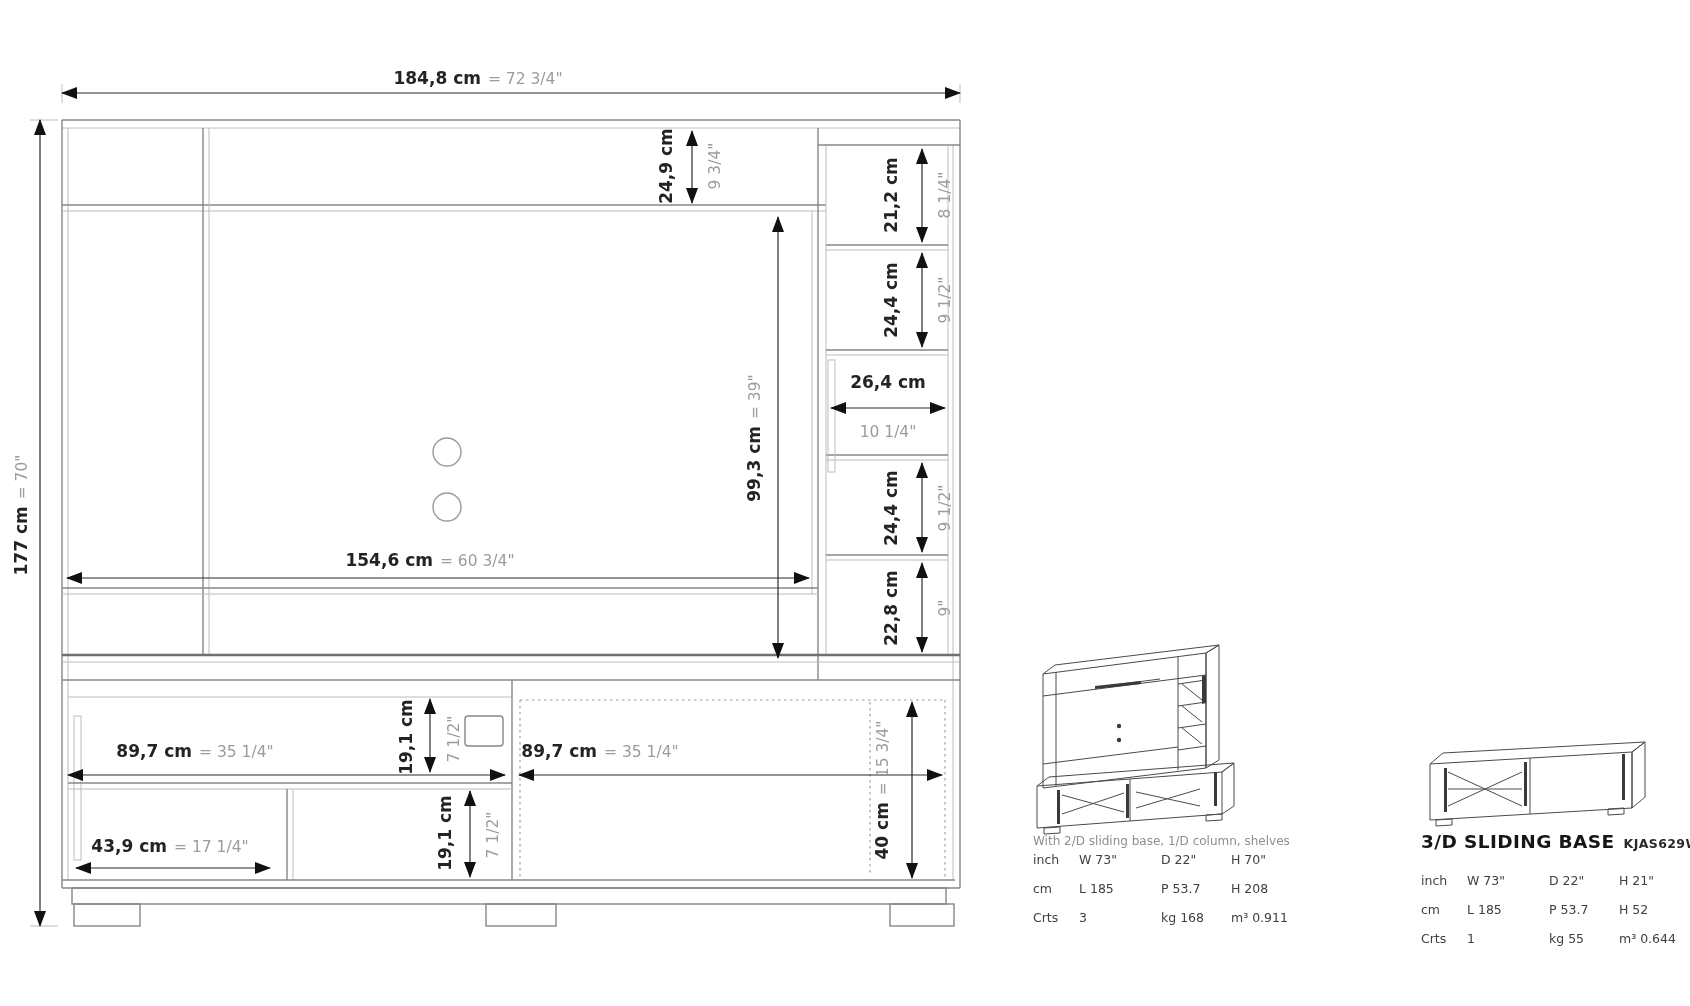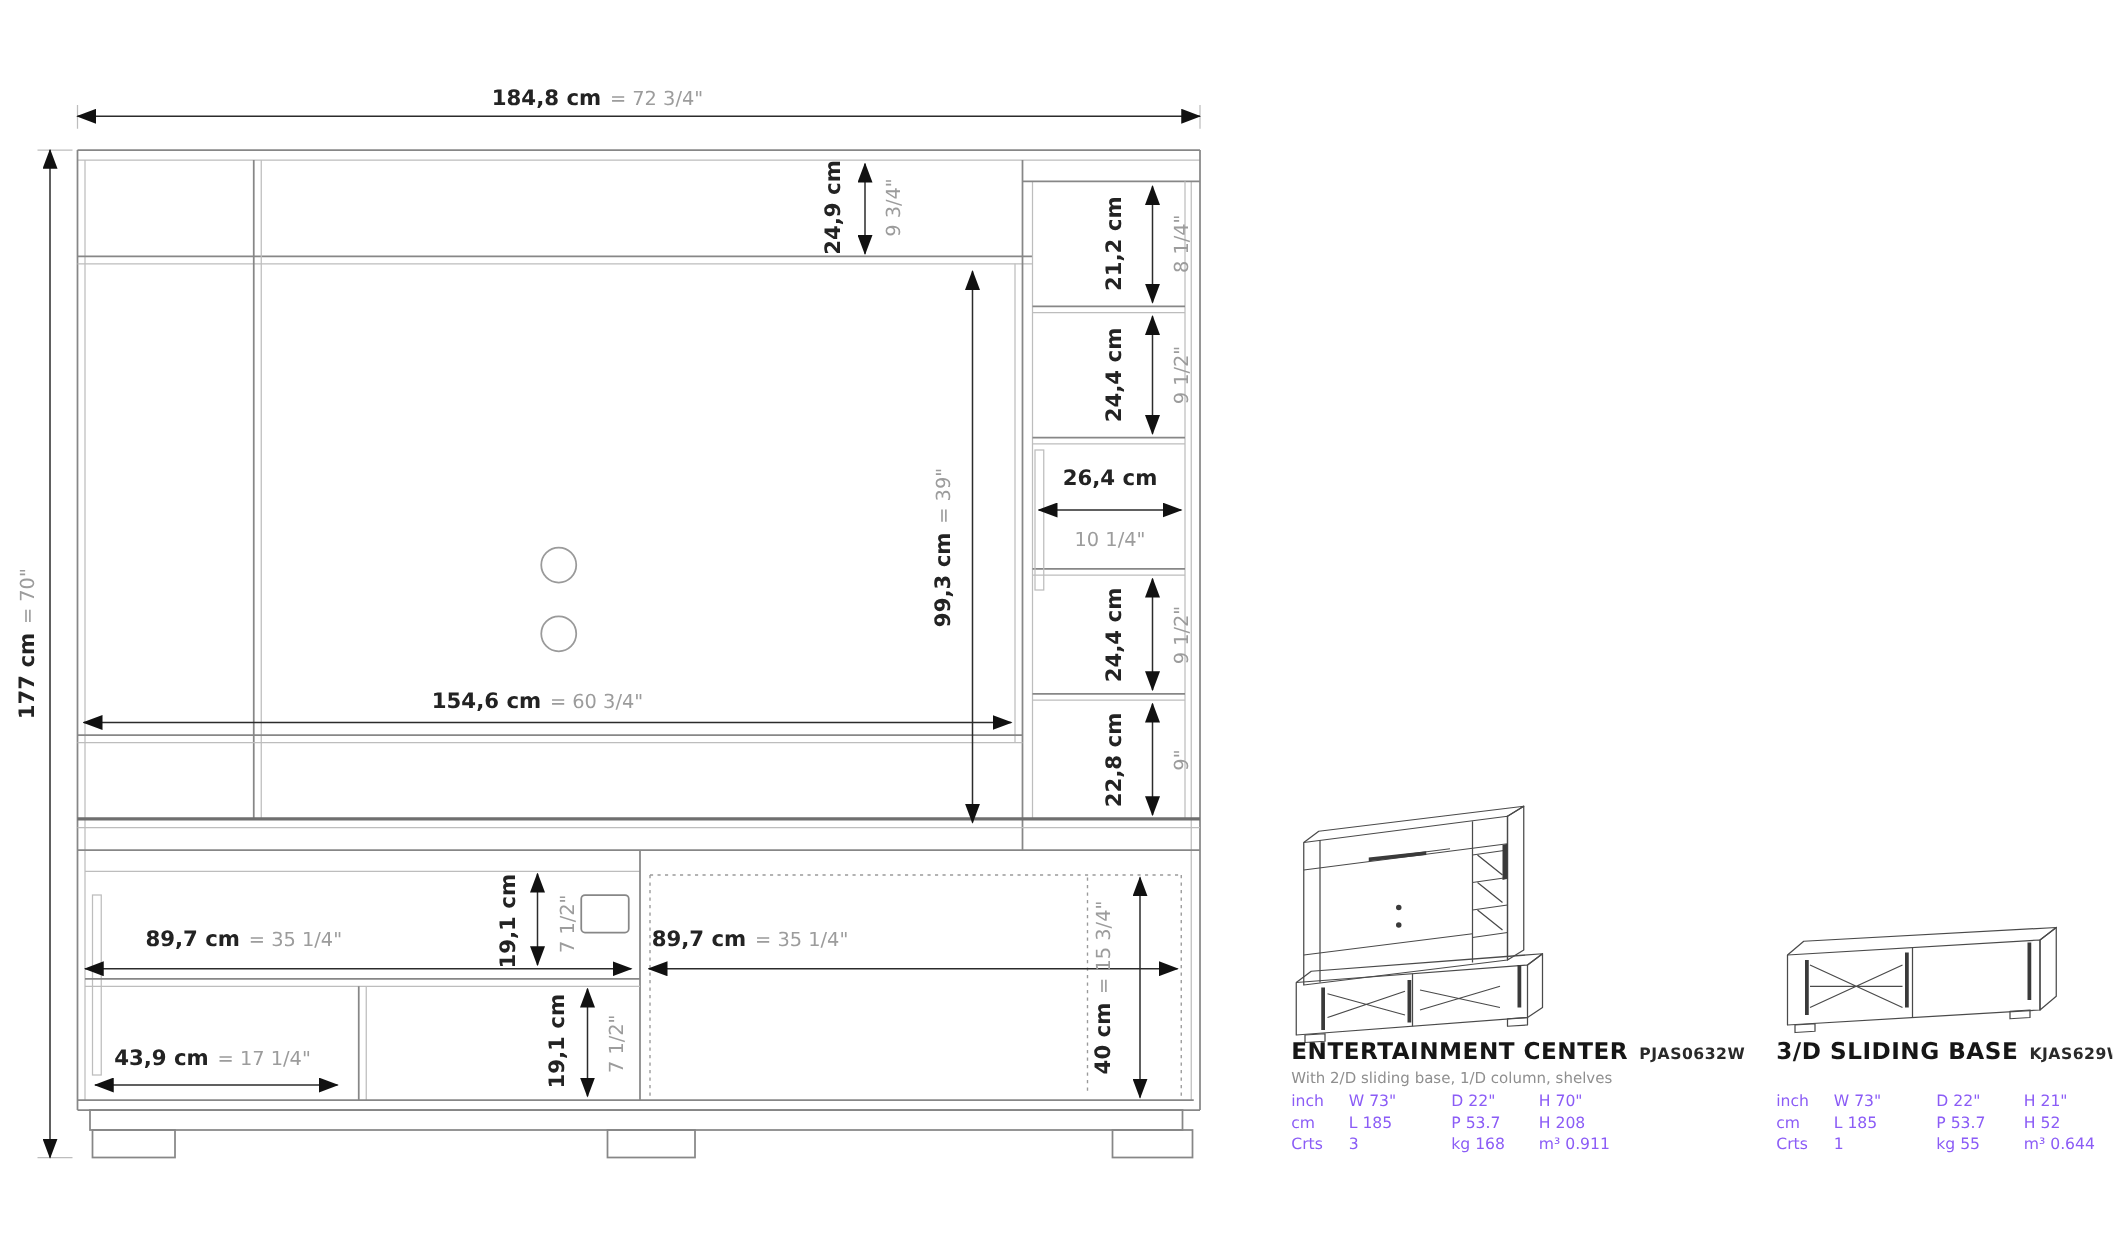--- a/index.html
+++ b/index.html
@@ -17,21 +17,21 @@
   .tcm{font:700 17px "DejaVu Sans",sans-serif;fill:#232323;}
   .tin{font:400 15.5px "DejaVu Sans",sans-serif;fill:#9c9c9c;}
   .arr{fill:#111;}
   
   .prod{position:absolute;width:360px;}
   .prod-title{display:flex;align-items:baseline;gap:9px;white-space:nowrap;}
   .prod-name{font-size:18.5px;font-weight:700;letter-spacing:.4px;color:#161616;}
   .prod-code{font-size:12.5px;font-weight:700;color:#2a2a2a;letter-spacing:.4px;}
   .prod-desc{font-size:12px;color:#8f8f8f;height:17px;margin-top:3px;white-space:nowrap;}
   .spec{margin-top:1px;display:grid;grid-template-columns:46px 82px 70px 110px;
-        row-gap:2px;font-size:12.5px;color:#8b5cf6;white-space:nowrap;}
+        row-gap:14px;font-size:12.5px;color:#404040;white-space:nowrap;}
   .spec span{display:block;}
 </style>
 </head>
 <body>
 
 <div class="stage">
 
 <svg width="1690" height="1006" viewBox="0 0 1690 1006">
   <defs>
     <marker id="ae" markerWidth="16" markerHeight="12" refX="15" refY="6" orient="auto" markerUnits="userSpaceOnUse">
@@ -206,24 +206,20 @@
     <path class="sk" d="M1430,764 L1443,753 L1645,742 L1632,752"></path>
     <path class="sk" d="M1632,752 L1645,742 L1645,797 L1632,808 Z"></path>
     <line class="sk" x1="1530" y1="758" x2="1530" y2="814"></line>
     <path class="sk" d="M1448,772 L1522,806 M1448,806 L1522,772 M1448,789 L1522,789"></path>
     <path class="skf" d="M1444,768 l3,0 l0,44 l-3,0 Z M1524,762 l3,0 l0,44 l-3,0 Z M1622,754 l3,0 l0,46 l-3,0 Z"></path>
     <path class="sk" d="M1436,820 l16,-1 l0,6 l-16,1 Z M1608,809 l16,-1 l0,6 l-16,1 Z"></path>
   </g>
 </svg>
 
 <div class="prod" style="left:1033px;top:831px;">
-  <div class="prod-title">
-    <span class="prod-name">ENTERTAINMENT CENTER</span>
-    <span class="prod-code">PJAS0632W</span>
-  </div>
   <div class="prod-desc">With 2/D sliding base, 1/D column, shelves</div>
   <div class="spec">
     <span>inch</span>
     <span>W 73"</span>
     <span>D 22"</span>
     <span>H 70"</span>
     <span>cm</span>
     <span>L 185</span>
     <span>P 53.7</span>
     <span>H 208</span>

